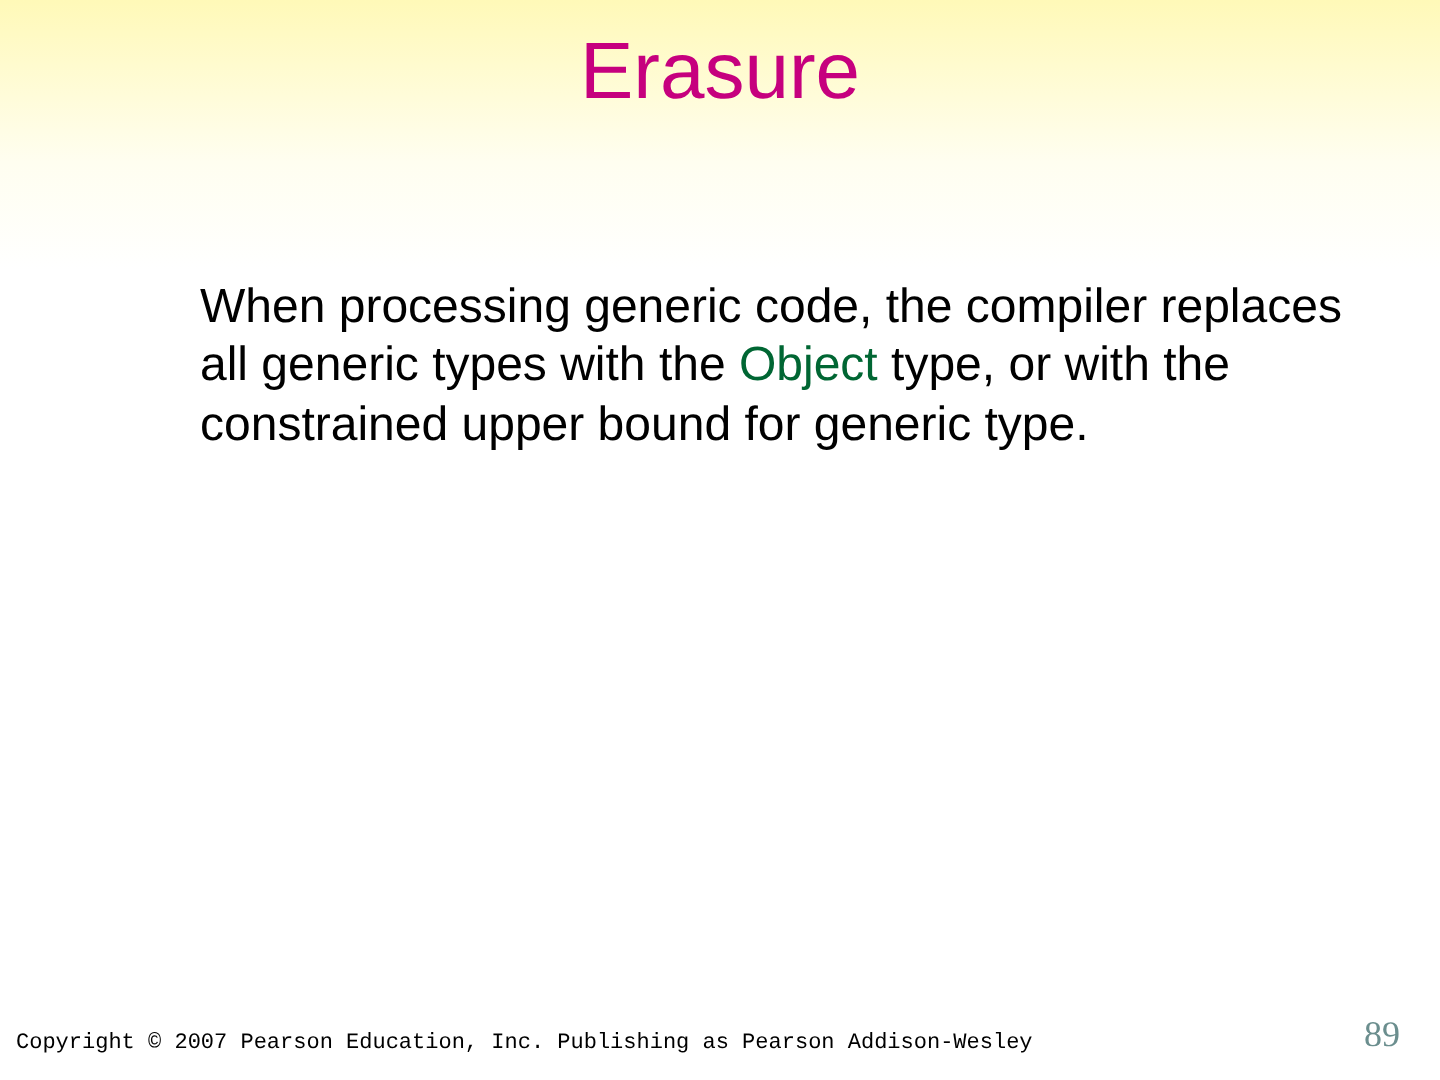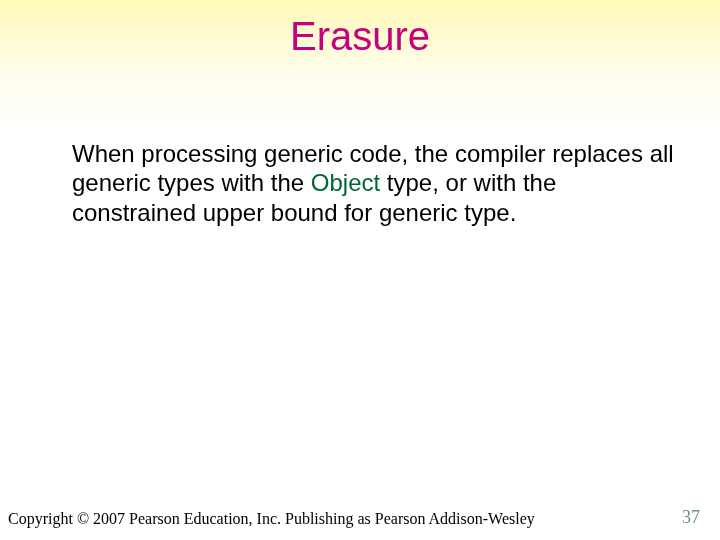--- a/index.html
+++ b/index.html
@@ -22,37 +22,38 @@
     font-size: 40px;
     font-weight: normal;
     text-align: center;
     padding-top: 14px;
   }
   .body {
     padding: 80px 44px 0 72px;
     color: #000;
     font-size: 24px;
     line-height: 1.22;
+    margin-left: 28px;
   }
   .para2 {
     margin-top: 48px;
     margin-left: -14px;
   }
   .hl-green {
     color: #006633;
   }
   .hl-pink {
     color: #c6007e;
   }
   .footer {
     position: absolute;
     left: 8px;
     bottom: 12px;
-    font-size: 16px;
-    font-family: Liberation Serif, serif;
+    font-size: 11px;
+    font-family: Liberation Mono, monospace;
     color: #000;
   }
   .pagenum {
     position: absolute;
     right: 20px;
     bottom: 12px;
     font-size: 18px;
     color: #6b8e8e;
     font-family: "Times New Roman", Times, serif;
   }
@@ -63,14 +64,14 @@
 <div class="slide">
   <div class="title">Erasure</div>
 
   <div class="body">
     <div class="para1">
       <span>When processing generic code, the compiler replaces all generic types with the </span><span class="hl-green">Object</span><span> type, or with the constrained upper bound for generic type.</span>
     </div>
   </div>
 
   <div class="footer">Copyright © 2007 Pearson Education, Inc. Publishing as Pearson Addison-Wesley</div>
-  <div class="pagenum">37</div>
+  <div class="pagenum">89</div>
 </div>
 
 </body></html>

